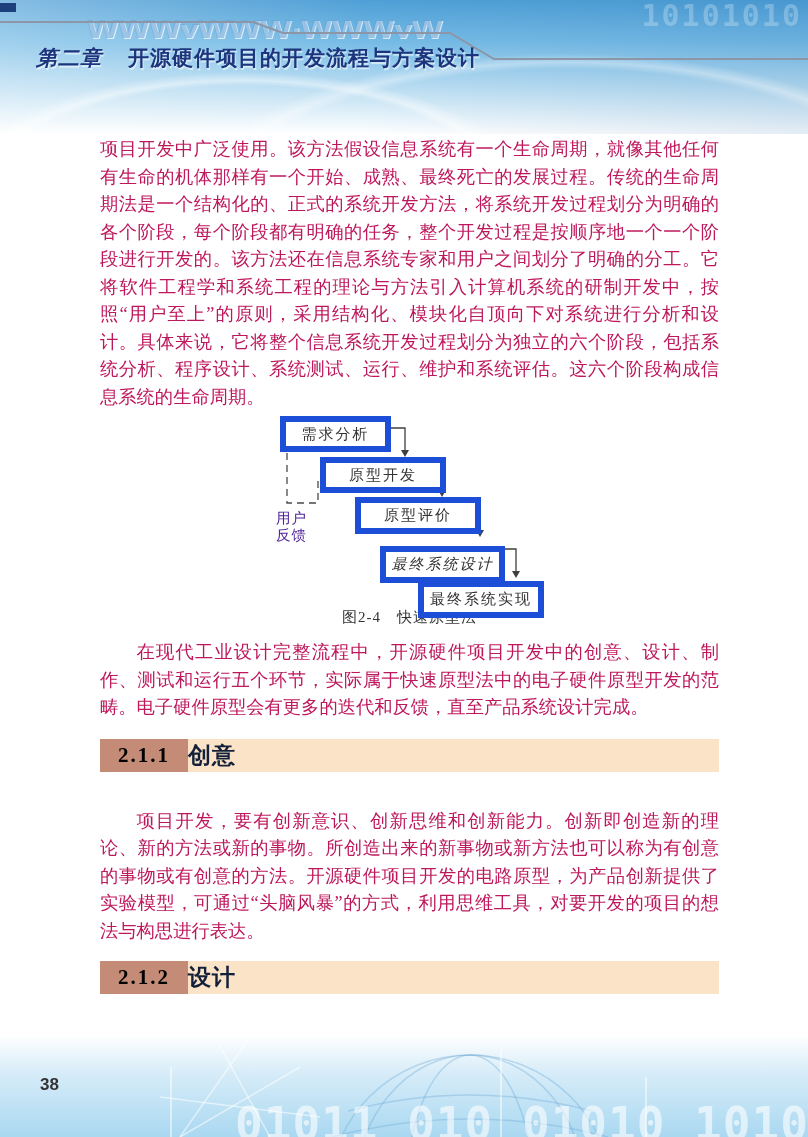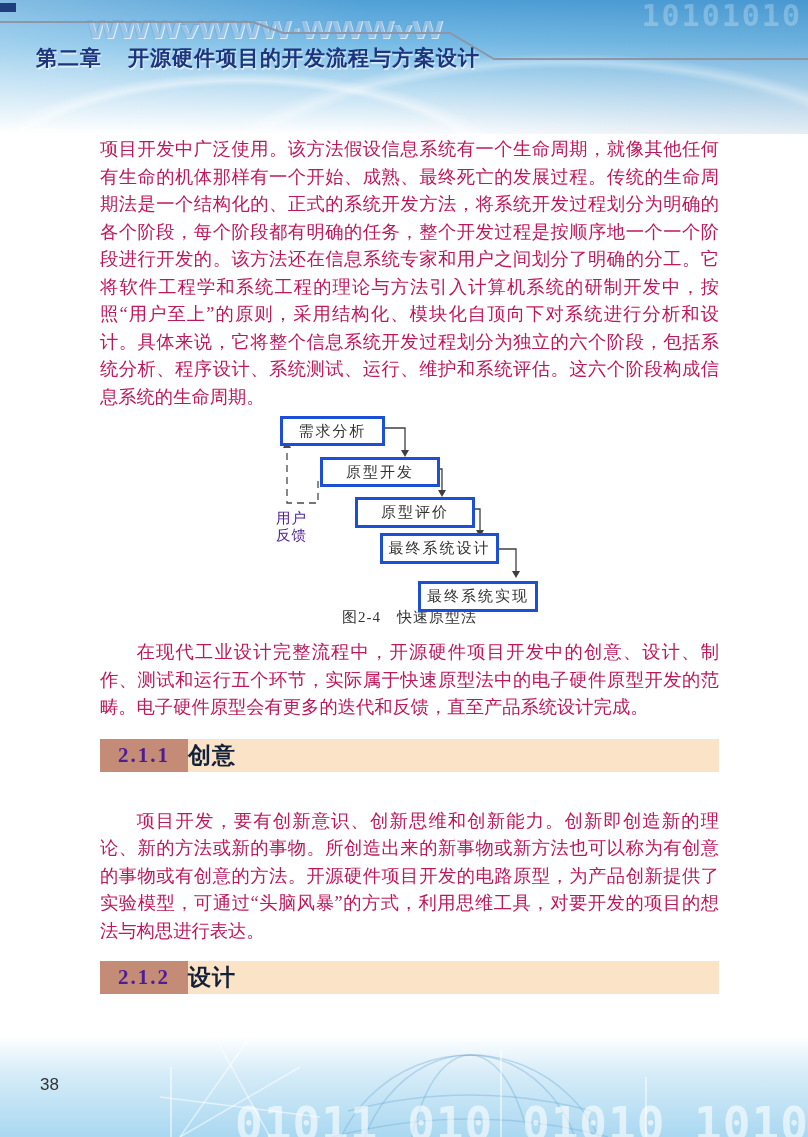--- a/index.html
+++ b/index.html
@@ -26,57 +26,57 @@
   .ghost-bin-1{position:absolute;right:6px;top:-2px;font-family:"DejaVu Sans Mono",monospace;
     font-weight:bold;font-size:30px;letter-spacing:2px;color:rgba(255,255,255,.25);}
   .ghost-bin-2{position:absolute;right:2px;top:26px;font-family:"DejaVu Sans Mono",monospace;
     font-weight:bold;font-size:34px;letter-spacing:3px;color:rgba(22,70,130,.14);}
   .header-line{position:absolute;left:0;top:0;}
   .chapter{
     position:absolute;left:36px;top:44px;white-space:nowrap;
     font-family:"Liberation Sans",sans-serif;font-weight:bold;font-size:21px;
     color:#1c357c;letter-spacing:1px;text-shadow:1px 2px 1px rgba(255,255,255,.6);
   }
-  .chapter .ch-label{margin-right:26px;}
+  .chapter .ch-label{margin-right:26px;font-style:italic;}
 
   
   .content{position:absolute;left:100px;top:136px;width:619px;}
   p.para{margin:0;font-size:18.3px;line-height:27.5px;color:#be185d;
     text-align:justify;text-justify:inter-ideograph;}
   .indent{text-indent:2em;}
   #p2{margin-top:8px;}
   #p3{margin-top:12px;}
   #p4{margin-top:36px;}
 
   
   .figure{position:relative;margin-top:2px;height:190px;}
   .fbox{
-    position:absolute;border:3px solid #1d4ed8;background:#fff;
+    position:absolute;border:6px solid #1d4ed8;background:#fff;
     display:flex;align-items:center;justify-content:center;
     font-size:15px;color:#333;letter-spacing:2px;white-space:nowrap;
   }
   .fb1{left:180px;top:3px;width:99px;height:24px;}
   .fb2{left:220px;top:44px;width:114px;height:24px;}
   .fb3{left:255px;top:84px;width:114px;height:25px;}
-  .fb4{left:280px;top:120px;width:113px;height:25px;}
+  .fb4{left:280px;top:133px;width:113px;height:25px;font-style:italic;}
   .fb5{left:318px;top:168px;width:114px;height:25px;}
   .fig-svg{position:absolute;left:0;top:0;}
   .feedback{
     position:absolute;left:176px;top:97px;font-size:14.5px;line-height:17px;color:#4c1d95;
     letter-spacing:1px;
   }
   .feedback span{display:block;}
   .figcaption{margin-top:5px;text-align:center;font-size:15px;color:#333;letter-spacing:1px;}
 
   
   .section-bar{height:33px;background:#fbe3c8;display:flex;align-items:stretch;}
   .bar1{margin-top:17px;}
   .bar2{margin-top:16px;}
   .sec-num{
-    width:88px;background:#c48b76;color:#4c1d95;display:flex;align-items:center;justify-content:center;
+    width:88px;background:#c48b76;color:#000000;display:flex;align-items:center;justify-content:center;
     font-family:"Liberation Serif",serif;font-weight:bold;font-size:21px;letter-spacing:2px;
   }
   .sec-title{
     align-self:center;font-size:23px;font-weight:bold;color:#13203a;letter-spacing:1px;
   }
 
   
   .footer{
     position:absolute;left:0;right:0;bottom:0;height:102px;overflow:hidden;
     background:linear-gradient(180deg, rgba(214,236,248,0) 0%, #d6ecf8 38%, #a9d8f1 100%);
@@ -87,21 +87,21 @@
     letter-spacing:1px;color:rgba(255,255,255,.6);
   }
   .globe-svg{position:absolute;left:300px;bottom:0;}
   .mast-svg{position:absolute;left:120px;bottom:0;}
   .streak{position:absolute;bottom:0;width:2px;background:rgba(255,255,255,.5);}
   .s1{left:170px;height:70px;}
   .s2{left:500px;height:88px;}
   .s3{left:645px;height:60px;}
   .page-number{
     position:absolute;left:40px;bottom:42px;font-family:"Liberation Sans",sans-serif;
-    font-size:17px;color:#333;
+    font-size:17px;color:#333;font-weight:bold;
   }
 </style>
 </head>
 <body>
 
 <div class="page">
 
   <div class="header">
     <div class="chip"></div>
     <div class="ghost-www">WWWvWWW·WWWvW</div>

